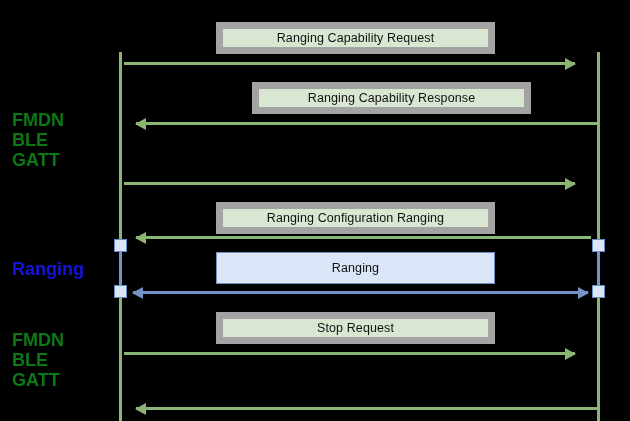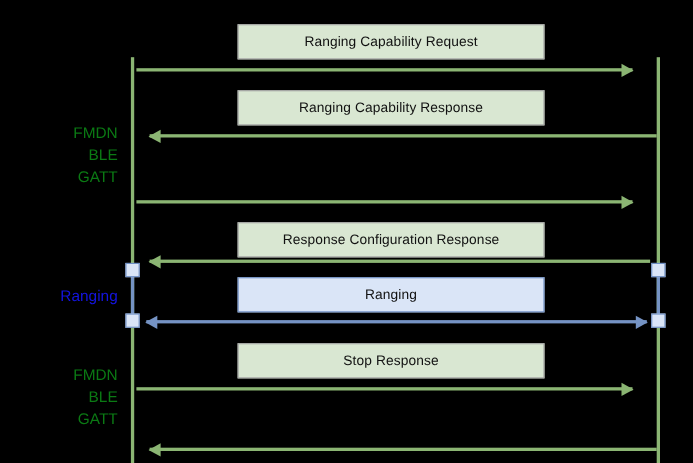--- a/index.html
+++ b/index.html
@@ -34,21 +34,21 @@
     display:flex;
     align-items:center;
     justify-content:center;
     font-size:12.5px;
     line-height:1;
     color:#111111;
     letter-spacing:0.1px;
   }
   .msgbox.green{
     background:#d9e7d2;
-    border:1px solid #a3a3a3;
+    border:7px solid #a3a3a3;
   }
   .msgbox.blue{
     background:#dae5f7;
     border:1px solid #6d8ec4;
   }
 
   
   .arrow{
     position:absolute;
     height:3px;
@@ -99,23 +99,23 @@
     height:13px;
     box-sizing:border-box;
     background:#dae5f7;
     border:1px solid #6d8ec4;
   }
 
   
   .sidelabel{
     position:absolute;
     width:95px;
-    text-align:right;
-    font-size:14px;
-    font-weight:normal;
+    text-align:left;
+    font-size:18px;
+    font-weight:bold;
     line-height:20px;
     white-space:pre-line;
   }
   .sidelabel.green{ color:#0b7a14; }
   .sidelabel.blue{ color:#1414e0; }
 </style>
 </head>
 <body>
 
 <div id="stage">
@@ -131,49 +131,49 @@
 
   <div class="sidelabel green" style="left:12px; top:330px;">FMDN
 BLE
 GATT</div>
 
   <div class="msgbox green" style="top:22px;">Ranging Capability Request</div>
   <div class="arrow green" style="left:124px; top:62px; width:451px;">
     <span class="head right green"></span>
   </div>
 
-  <div class="msgbox green" style="top:82px;">Ranging Capability Response</div>
+  <div class="msgbox green" style="top:82px;margin-left:36px;">Ranging Capability Response</div>
   <div class="arrow green" style="left:136px; top:122px; width:461px;">
     <span class="head left green"></span>
   </div>
 
   <div class="arrow green" style="left:124px; top:182px; width:451px;">
     <span class="head right green"></span>
   </div>
 
-  <div class="msgbox green" style="top:202px;">Response Configuration Response</div>
+  <div class="msgbox green" style="top:202px;">Ranging Configuration Ranging</div>
   <div class="arrow green" style="left:136px; top:236px; width:455px;">
     <span class="head left green"></span>
   </div>
 
   <div class="actbar" style="left:119px; top:245px; height:47px;"></div>
   <div class="actnode" style="left:114px; top:239px;"></div>
   <div class="actnode" style="left:114px; top:285px;"></div>
 
   <div class="actbar" style="left:597px; top:245px; height:47px;"></div>
   <div class="actnode" style="left:592px; top:239px;"></div>
   <div class="actnode" style="left:592px; top:285px;"></div>
 
   <div class="msgbox blue" style="top:252px;">Ranging</div>
   <div class="arrow blue" style="left:133px; top:291px; width:455px;">
     <span class="head left blue"></span>
     <span class="head right blue"></span>
   </div>
 
-  <div class="msgbox green" style="top:312px;">Stop Response</div>
+  <div class="msgbox green" style="top:312px;">Stop Request</div>
   <div class="arrow green" style="left:124px; top:352px; width:451px;">
     <span class="head right green"></span>
   </div>
 
   <div class="arrow green" style="left:136px; top:407px; width:461px;">
     <span class="head left green"></span>
   </div>
 
 </div>
 

